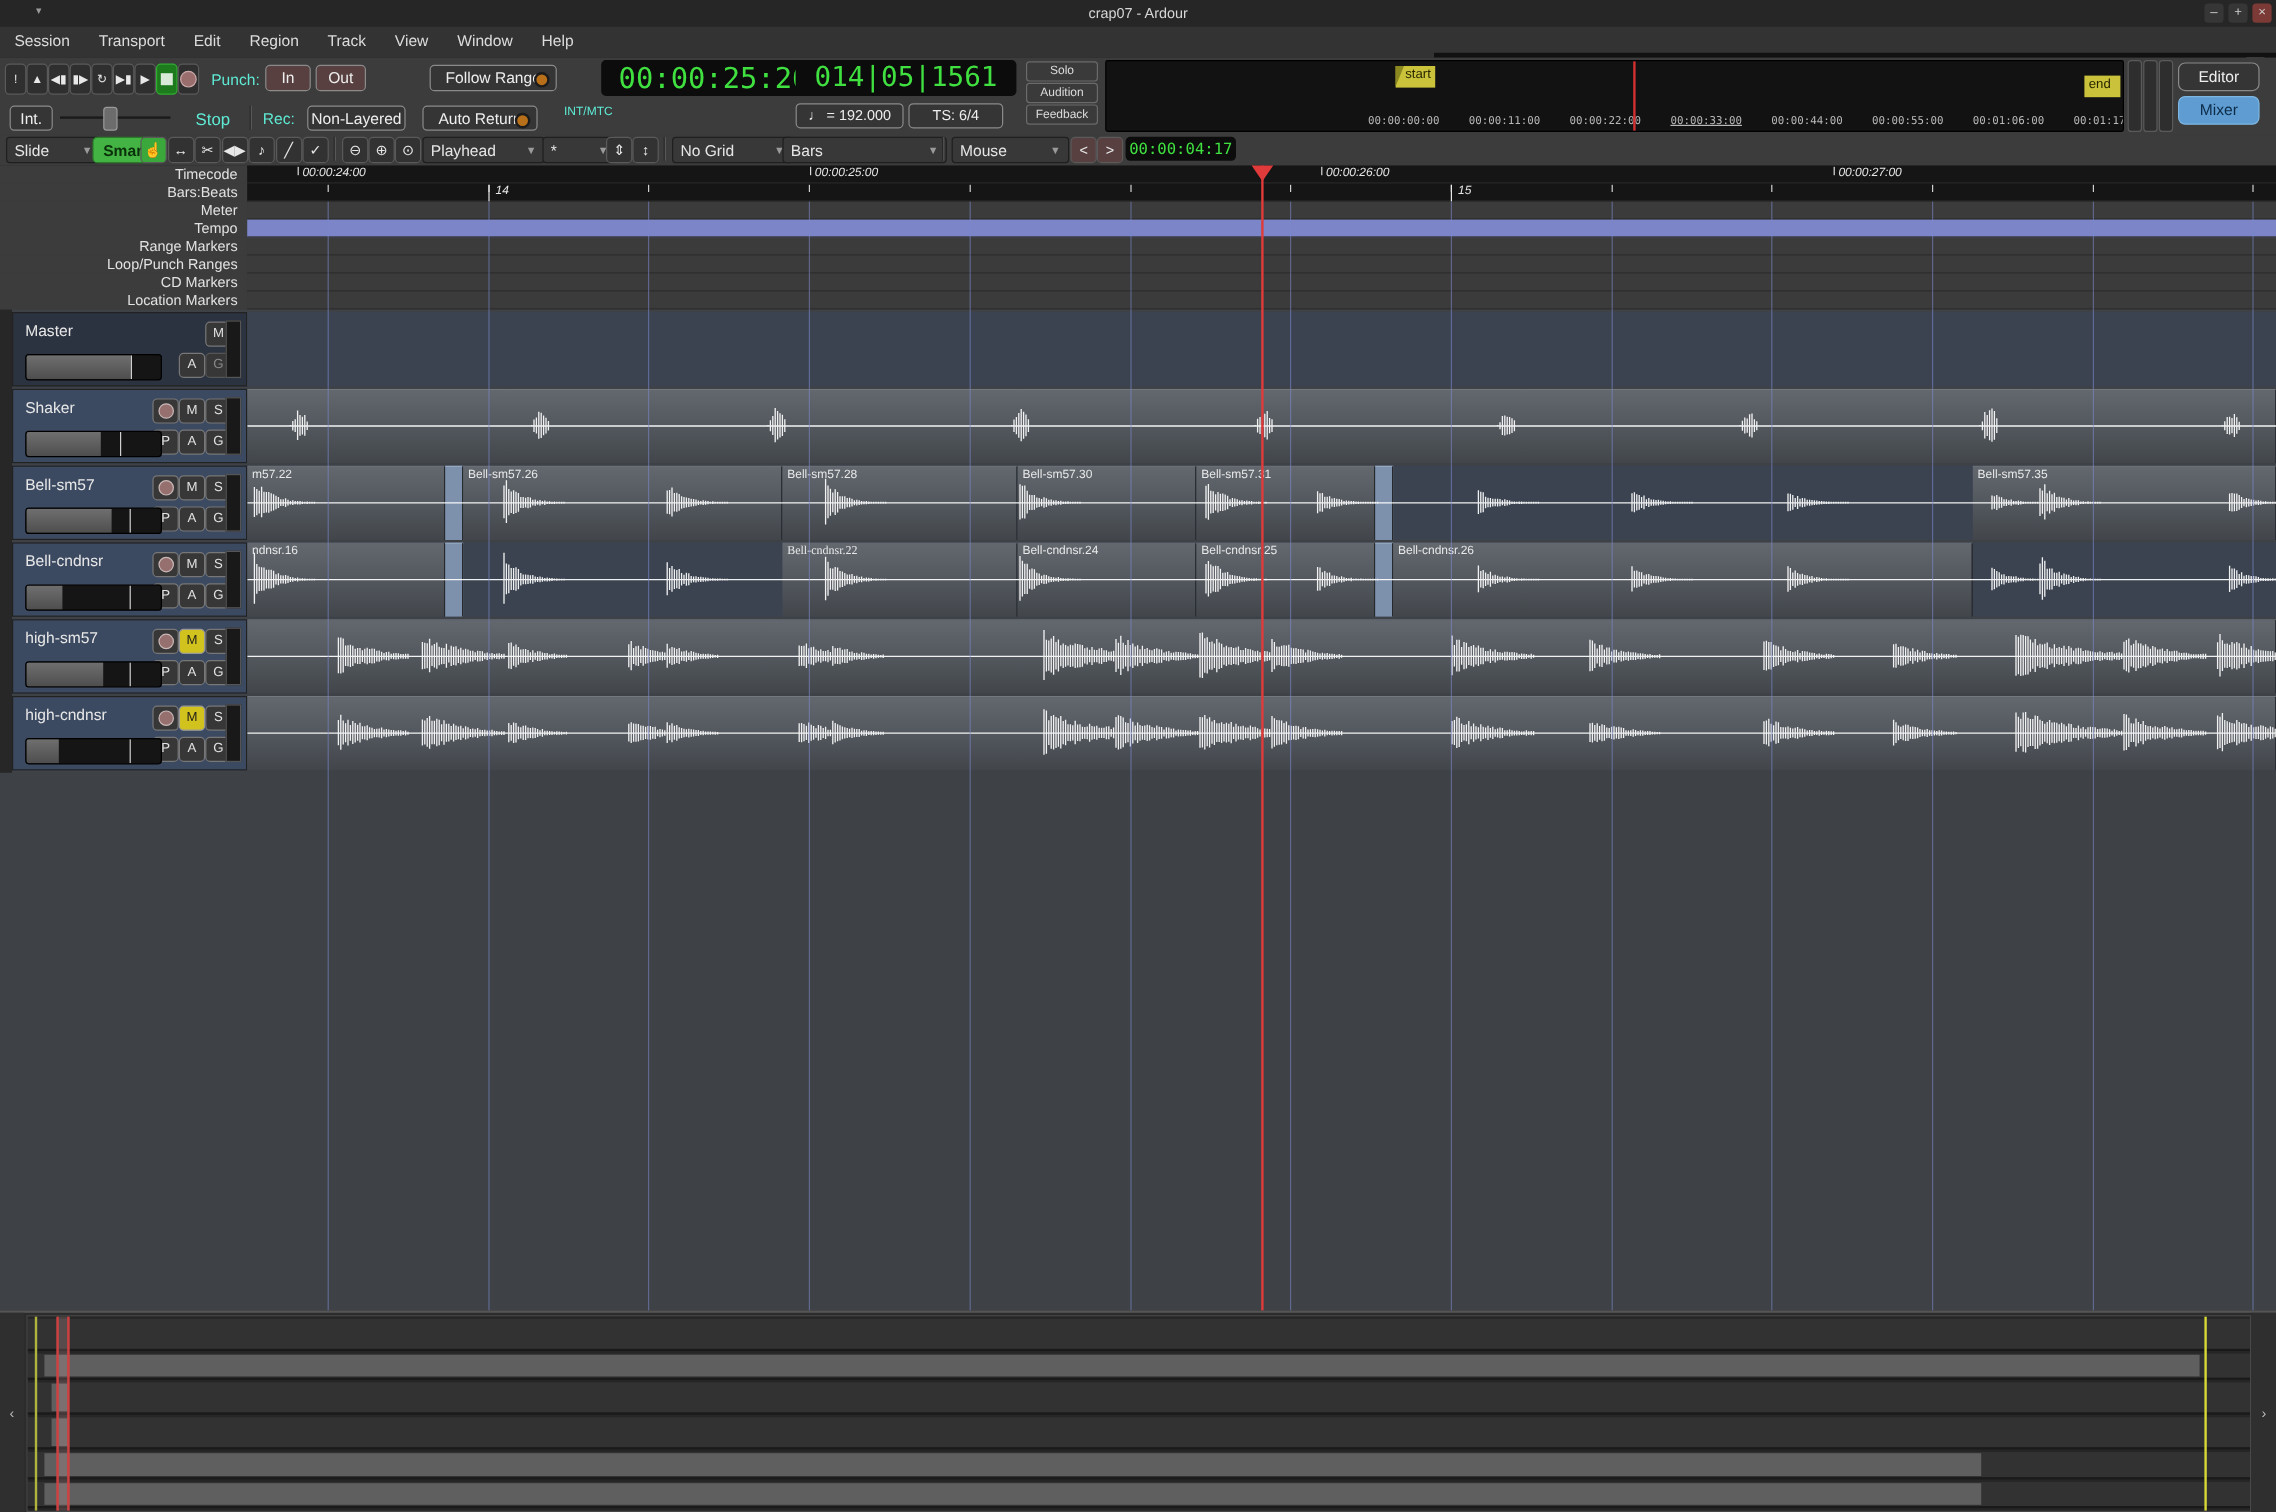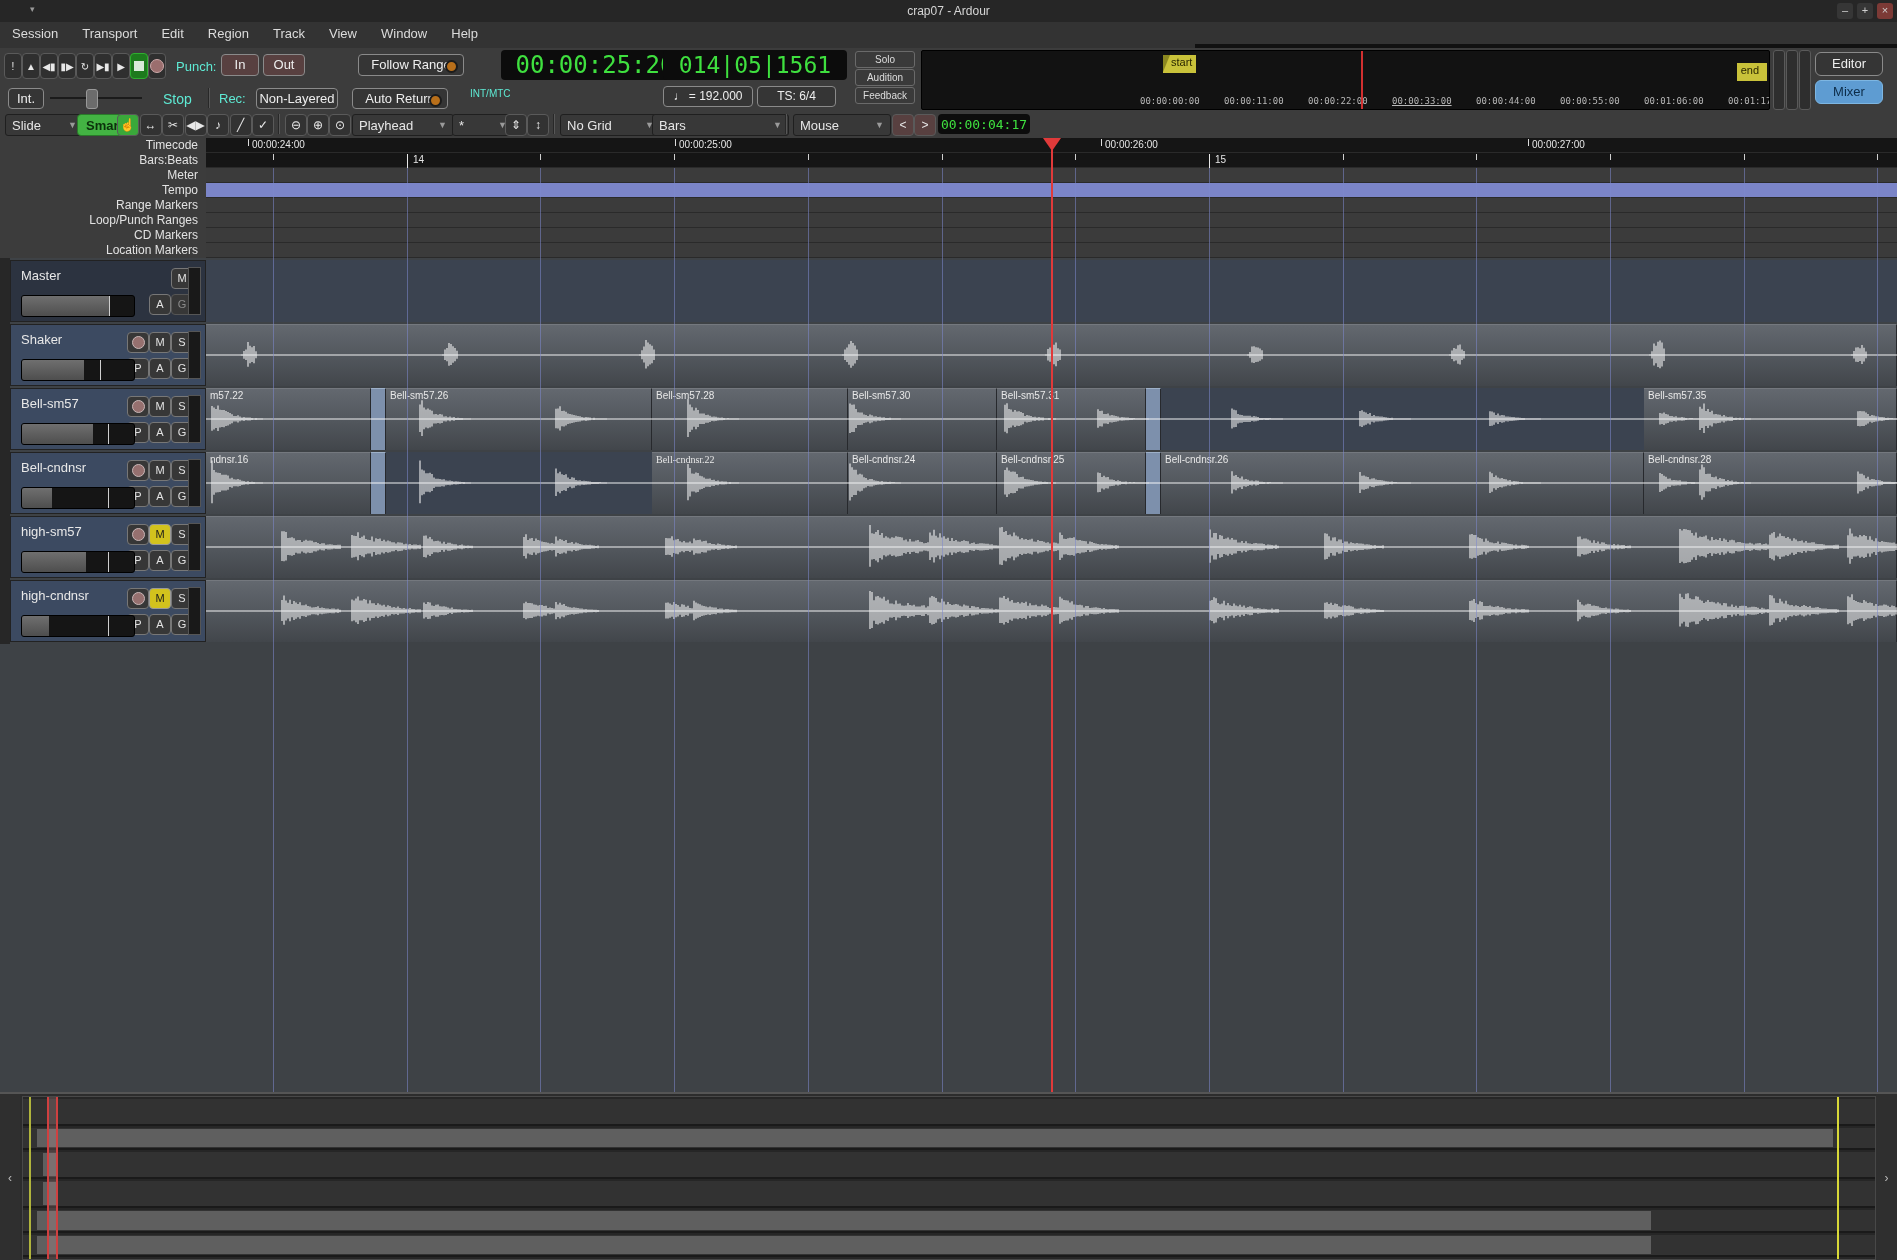--- a/index.html
+++ b/index.html
@@ -51,21 +51,21 @@
         display:flex;align-items:center;justify-content:center;font-size:12px;}
   .ibtn.active{background:#3aa83a;color:#083008;}
   #smart-btn{height:20px;padding:0 8px;background:#43b343;border:1px solid #2a7a2a;border-radius:4px;
              color:#0b300b;font-weight:bold;display:flex;align-items:center;}
   .navbtn{background:#584040;}
   
   #rulers{left:0;top:138px;width:1897px;height:120px;}
   .lane-label{position:absolute;left:0;width:198px;height:15px;line-height:15px;text-align:right;
               padding-right:8px;color:#e2e2e2;font-size:12px;background:#3c3c3c;}
   .lane{position:absolute;left:206px;width:1691px;height:15px;background:#3b3b3b;border-bottom:1px solid #2a2a2a;box-sizing:border-box;}
-  .lane.dark{background:#151515;}
+  .lane.dark{background:#151515;font-style:italic;}
   .lane.tempo-fill{background:#7b85c8;}
   .rtick{position:absolute;top:1px;width:1px;height:7px;background:#ddd;}
   .rtlabel{position:absolute;top:1px;color:#e6e6e6;font-size:10px;white-space:nowrap;}
   .btick{position:absolute;top:1px;width:1px;height:6px;background:#cfcfcf;}
   .btick.bar{height:14px;background:#e8e8e8;}
   
   #canvas{left:0;top:258px;width:1897px;height:834px;background:#3e4246;}
   #headercol{position:absolute;left:10px;top:0;width:196px;height:834px;}
   #leftstrip{position:absolute;left:0;top:0;width:10px;height:386px;background:#272727;}
   .thead{position:absolute;left:0;width:196px;background:#3c4a61;border:1px solid #222;box-sizing:border-box;}
@@ -435,23 +435,20 @@
           <div class="region" style="left: 642px; width: 149px;">
             <div class="rlabel">Bell-cndnsr.24</div>
           </div>
           <div class="region" style="left: 791px; width: 149px;">
             <div class="rlabel">Bell-cndnsr.25</div>
           </div>
           <div class="region blue" style="left: 940px; width: 15px;"></div>
           <div class="region" style="left: 955px; width: 483px;">
             <div class="rlabel">Bell-cndnsr.26</div>
           </div>
-          <div class="region" style="left: 1438px; width: 253px;">
-            <div class="rlabel">Bell-cndnsr.28</div>
-          </div>
           <svg width="1691" height="62" class="wave">
             <path d="M0 31 H1691 M6 8.6 V51.2 M8 18.0 V42.7 M10 20.3 V40.6 M12 20.8 V40.2 M14 21.0 V40.0 M16 22.8 V38.4 M18 22.7 V38.5 M20 22.7 V38.4 M22 23.6 V37.7 M24 26.6 V35.0 M26 25.8 V35.7 M28 27.3 V34.3 M30 27.5 V34.2 M32 27.1 V34.5 M34 27.7 V33.9 M36 28.8 V33.0 M38 29.0 V32.8 M40 29.7 V32.2 M42 29.3 V32.6 M44 30.0 V31.9 M46 29.8 V32.0 M48 30.0 V31.9 M50 30.2 V31.7 M52 30.2 V31.7 M54 30.2 V31.7 M56 30.2 V31.7 M214 8.6 V51.2 M216 17.5 V43.2 M218 18.5 V42.3 M220 21.3 V39.7 M222 21.3 V39.7 M224 20.8 V40.2 M226 22.1 V39.0 M228 25.4 V36.0 M230 26.7 V34.8 M232 26.8 V34.8 M234 26.9 V34.7 M236 27.4 V34.3 M238 27.2 V34.4 M240 28.4 V33.3 M242 28.8 V33.0 M244 28.5 V33.3 M246 29.1 V32.7 M248 29.6 V32.3 M250 29.3 V32.5 M252 29.6 V32.3 M254 29.7 V32.1 M256 30.1 V31.8 M258 30.0 V31.9 M260 30.2 V31.8 M262 30.2 V31.7 M264 30.2 V31.7 M350 16.5 V44.1 M352 21.3 V39.7 M354 19.7 V41.2 M356 22.3 V38.9 M358 22.9 V38.3 M360 22.2 V38.9 M362 25.5 V36.0 M364 26.9 V34.7 M366 25.2 V36.2 M368 25.7 V35.8 M370 28.0 V33.7 M372 28.5 V33.3 M374 28.3 V33.5 M376 28.9 V32.8 M378 28.7 V33.1 M380 29.0 V32.8 M382 29.3 V32.5 M384 29.5 V32.4 M386 30.0 V31.9 M388 29.9 V32.0 M390 30.0 V31.9 M392 30.0 V31.9 M394 30.1 V31.8 M396 30.2 V31.7 M398 30.2 V31.7 M400 30.2 V31.7 M482 11.9 V48.2 M484 16.1 V44.4 M486 21.6 V39.5 M488 21.7 V39.4 M490 20.6 V40.4 M492 21.0 V40.0 M494 23.8 V37.5 M496 24.2 V37.1 M498 25.4 V36.1 M500 26.7 V34.8 M502 26.7 V34.8 M504 26.4 V35.1 M506 28.0 V33.7 M508 27.7 V34.0 M510 28.9 V32.9 M512 28.4 V33.3 M514 29.6 V32.3 M516 29.2 V32.6 M518 29.4 V32.5 M520 29.6 V32.2 M522 30.2 V31.7 M524 30.0 V31.9 M526 30.2 V31.7 M528 30.2 V31.7 M530 30.2 V31.7 M532 30.2 V31.7 M644 11.4 V48.6 M646 15.3 V45.1 M648 17.7 V43.0 M650 17.7 V43.0 M652 22.5 V38.7 M654 21.7 V39.4 M656 22.4 V38.7 M658 25.3 V36.2 M660 26.0 V35.5 M662 27.7 V34.0 M664 27.0 V34.6 M666 27.1 V34.5 M668 28.2 V33.5 M670 28.8 V33.0 M672 29.0 V32.8 M674 29.5 V32.4 M676 28.9 V32.8 M678 29.7 V32.2 M680 29.8 V32.1 M682 30.0 V31.9 M684 29.8 V32.1 M686 30.1 V31.8 M688 30.1 V31.8 M690 30.2 V31.7 M692 30.2 V31.7 M694 30.2 V31.7 M799 18.1 V42.6 M801 15.4 V45.1 M803 18.4 V42.3 M805 19.8 V41.0 M807 19.5 V41.3 M809 19.7 V41.1 M811 22.0 V39.1 M813 25.2 V36.3 M815 25.0 V36.4 M817 24.7 V36.6 M819 26.9 V34.7 M821 27.2 V34.4 M823 27.5 V34.2 M825 28.0 V33.7 M827 28.2 V33.5 M829 28.9 V32.8 M831 29.0 V32.8 M833 29.5 V32.4 M835 29.6 V32.2 M837 30.0 V31.9 M839 29.8 V32.1 M841 29.9 V32.0 M843 30.2 V31.7 M845 30.2 V31.7 M847 30.2 V31.7 M849 30.2 V31.7 M892 20.6 V40.3 M894 21.0 V40.0 M896 24.9 V36.5 M898 23.8 V37.5 M900 25.2 V36.2 M902 25.0 V36.4 M904 27.5 V34.2 M906 27.6 V34.1 M908 28.0 V33.7 M910 29.0 V32.8 M912 28.2 V33.5 M914 29.1 V32.7 M916 29.7 V32.1 M918 29.8 V32.0 M920 29.5 V32.3 M922 30.2 V31.8 M924 30.1 V31.8 M926 30.2 V31.7 M928 30.1 V31.8 M930 30.2 V31.7 M932 30.2 V31.7 M934 30.2 V31.7 M936 30.2 V31.7 M938 30.2 V31.7 M940 30.2 V31.7 M942 30.2 V31.7 M1026 19.3 V41.5 M1028 23.8 V37.5 M1030 22.9 V38.3 M1032 25.1 V36.3 M1034 26.3 V35.2 M1036 24.4 V37.0 M1038 27.5 V34.2 M1040 26.9 V34.7 M1042 27.8 V33.9 M1044 28.7 V33.1 M1046 28.4 V33.4 M1048 29.2 V32.6 M1050 28.4 V33.4 M1052 28.8 V33.0 M1054 29.7 V32.1 M1056 29.8 V32.1 M1058 29.9 V32.0 M1060 30.2 V31.7 M1062 30.1 V31.9 M1064 30.1 V31.8 M1066 30.2 V31.7 M1068 30.2 V31.7 M1070 30.2 V31.7 M1072 30.2 V31.7 M1074 30.2 V31.7 M1076 30.2 V31.7 M1154 19.9 V41.0 M1156 23.7 V37.5 M1158 23.5 V37.8 M1160 24.4 V36.9 M1162 24.9 V36.5 M1164 27.3 V34.3 M1166 26.5 V35.1 M1168 26.3 V35.2 M1170 27.6 V34.0 M1172 28.0 V33.7 M1174 28.1 V33.6 M1176 28.2 V33.5 M1178 28.7 V33.1 M1180 29.2 V32.6 M1182 29.4 V32.4 M1184 29.8 V32.0 M1186 29.6 V32.2 M1188 30.1 V31.8 M1190 30.1 V31.8 M1192 30.2 V31.7 M1194 30.2 V31.7 M1196 30.2 V31.7 M1198 30.2 V31.7 M1200 30.2 V31.7 M1202 30.2 V31.7 M1204 30.2 V31.7 M1284 19.8 V41.1 M1286 21.3 V39.7 M1288 25.1 V36.3 M1290 23.5 V37.8 M1292 25.4 V36.1 M1294 26.5 V35.1 M1296 26.1 V35.4 M1298 27.1 V34.5 M1300 27.3 V34.3 M1302 28.5 V33.2 M1304 28.0 V33.7 M1306 29.5 V32.4 M1308 28.9 V32.9 M1310 29.2 V32.6 M1312 29.6 V32.2 M1314 30.1 V31.8 M1316 29.9 V32.0 M1318 30.2 V31.8 M1320 30.2 V31.7 M1322 30.2 V31.7 M1324 30.2 V31.7 M1326 30.2 V31.7 M1328 30.2 V31.7 M1330 30.2 V31.7 M1332 30.2 V31.7 M1334 30.2 V31.7 M1454 21.1 V39.9 M1456 22.1 V39.0 M1458 23.8 V37.5 M1460 24.8 V36.6 M1462 26.8 V34.8 M1464 26.6 V35.0 M1466 28.3 V33.5 M1468 27.9 V33.8 M1470 28.2 V33.5 M1472 28.5 V33.3 M1474 28.3 V33.4 M1476 29.4 V32.5 M1478 29.4 V32.4 M1480 29.5 V32.4 M1482 30.1 V31.8 M1484 30.1 V31.8 M1486 30.0 V31.9 M1488 30.0 V31.9 M1490 30.2 V31.7 M1492 30.2 V31.7 M1494 30.2 V31.7 M1496 30.2 V31.7 M1498 30.2 V31.7 M1500 30.2 V31.7 M1502 30.2 V31.7 M1504 30.2 V31.7 M1494 17.5 V43.2 M1496 12.4 V47.7 M1498 15.2 V45.2 M1500 21.9 V39.2 M1502 21.7 V39.4 M1504 21.7 V39.3 M1506 25.1 V36.3 M1508 25.2 V36.2 M1510 24.4 V37.0 M1512 27.3 V34.3 M1514 26.0 V35.5 M1516 26.7 V34.9 M1518 27.0 V34.6 M1520 28.9 V32.9 M1522 27.9 V33.8 M1524 28.9 V32.9 M1526 28.6 V33.1 M1528 29.7 V32.2 M1530 29.6 V32.3 M1532 29.9 V32.0 M1534 30.2 V31.7 M1536 30.1 V31.8 M1538 30.2 V31.7 M1540 30.2 V31.7 M1542 30.2 V31.7 M1544 30.2 V31.7 M1652 19.5 V41.4 M1654 21.8 V39.3 M1656 21.8 V39.2 M1658 23.3 V37.9 M1660 26.3 V35.3 M1662 24.8 V36.6 M1664 27.7 V34.0 M1666 27.1 V34.5 M1668 27.3 V34.3 M1670 27.9 V33.8 M1672 28.1 V33.6 M1674 28.2 V33.5 M1676 28.9 V32.9 M1678 29.7 V32.1 M1680 29.7 V32.1 M1682 29.8 V32.1 M1684 29.8 V32.1 M1686 30.0 V31.9 M1688 29.9 V32.0 M1690 30.1 V31.8 M1692 30.2 V31.7 M1694 30.2 V31.7 M1696 30.2 V31.7 M1698 30.2 V31.7 M1700 30.2 V31.7 M1702 30.2 V31.7 " stroke="#ffffff" stroke-width="1.1" stroke-opacity="0.92" fill="none"></path>
           </svg>
         </div>
         <div class="trackrow" style="top: 258px;">
           <div class="region" style="left: 0px; width: 1691px;"></div>
           <svg width="1691" height="62" class="wave">
             <path d="M0 31 H1691 M76 15.3 V45.1 M78 15.2 V45.2 M80 16.1 V44.5 M82 22.0 V39.1 M84 21.8 V39.3 M86 21.2 V39.8 M88 22.2 V38.9 M90 24.6 V36.8 M92 23.9 V37.4 M94 23.9 V37.4 M96 25.9 V35.6 M98 24.7 V36.7 M100 23.7 V37.6 M102 24.8 V36.6 M104 24.5 V36.9 M106 24.7 V36.7 M108 26.2 V35.3 M110 26.0 V35.5 M112 27.1 V34.5 M114 28.1 V33.6 M116 27.3 V34.3 M118 27.2 V34.4 M120 28.7 V33.0 M122 28.4 V33.4 M124 28.2 V33.5 M126 28.4 V33.3 M128 28.9 V32.8 M130 28.9 V32.9 M132 28.8 V33.0 M134 28.8 V33.0 M146 19.0 V41.8 M148 19.7 V41.2 M150 20.1 V40.8 M152 16.2 V44.3 M154 22.0 V39.1 M156 20.7 V40.3 M158 19.5 V41.3 M160 22.9 V38.3 M162 23.7 V37.6 M164 23.9 V37.4 M166 20.5 V40.4 M168 25.4 V36.1 M170 22.2 V38.9 M172 23.0 V38.2 M174 22.6 V38.5 M176 25.0 V36.4 M178 23.8 V37.5 M180 25.5 V36.0 M182 24.6 V36.8 M184 25.2 V36.2 M186 26.3 V35.3 M188 26.2 V35.3 M190 27.6 V34.0 M192 26.3 V35.3 M194 26.6 V35.0 M196 26.8 V34.8 M198 28.3 V33.4 M200 27.8 V33.9 M202 28.5 V33.2 M204 28.1 V33.6 M206 29.0 V32.8 M208 28.5 V33.2 M210 28.4 V33.3 M212 29.0 V32.8 M214 28.8 V33.0 M218 19.8 V41.1 M220 19.4 V41.5 M222 22.5 V38.7 M224 21.0 V40.0 M226 23.2 V38.0 M228 25.3 V36.2 M230 25.1 V36.3 M232 24.8 V36.6 M234 25.6 V35.9 M236 27.6 V34.0 M238 25.8 V35.7 M240 27.9 V33.8 M242 26.8 V34.8 M244 26.8 V34.8 M246 27.8 V33.9 M248 28.2 V33.5 M250 28.2 V33.5 M252 29.4 V32.5 M254 29.1 V32.7 M256 28.6 V33.2 M258 29.5 V32.4 M260 29.7 V32.1 M262 29.6 V32.3 M264 29.7 V32.1 M266 29.7 V32.2 M318 20.9 V40.1 M320 18.2 V42.5 M322 23.9 V37.4 M324 22.6 V38.5 M326 22.1 V39.0 M328 25.0 V36.4 M330 22.4 V38.7 M332 24.1 V37.2 M334 24.6 V36.7 M336 25.6 V35.9 M338 25.9 V35.5 M340 26.2 V35.3 M342 26.8 V34.8 M344 27.6 V34.1 M346 27.1 V34.5 M348 27.8 V33.9 M350 28.5 V33.3 M352 28.0 V33.7 M354 27.7 V34.0 M356 28.2 V33.5 M358 29.4 V32.5 M360 28.5 V33.2 M362 28.8 V33.0 M364 29.0 V32.8 M366 29.1 V32.7 M368 29.7 V32.1 M370 29.6 V32.2 M350 20.4 V40.5 M352 24.4 V36.9 M354 23.1 V38.1 M356 23.7 V37.5 M358 24.9 V36.5 M360 23.9 V37.4 M362 26.9 V34.7 M364 26.7 V34.8 M366 26.1 V35.4 M368 27.7 V34.0 M370 26.6 V35.0 M372 27.2 V34.4 M374 27.9 V33.8 M376 28.4 V33.3 M378 28.9 V32.9 M380 28.8 V33.0 M382 28.9 V32.9 M384 28.8 V32.9 M386 29.2 V32.6 M388 29.4 V32.4 M390 29.9 V32.0 M392 29.6 V32.3 M460 22.0 V39.1 M462 22.3 V38.8 M464 22.2 V39.0 M466 20.2 V40.7 M468 24.2 V37.1 M470 23.4 V37.8 M472 22.9 V38.3 M474 25.3 V36.2 M476 26.2 V35.3 M478 25.1 V36.3 M480 26.5 V35.1 M482 26.4 V35.1 M484 25.6 V35.9 M486 27.3 V34.4 M488 27.1 V34.5 M490 28.4 V33.4 M492 27.5 V34.2 M494 28.7 V33.1 M496 29.1 V32.7 M498 28.2 V33.6 M500 28.2 V33.5 M502 29.4 V32.4 M504 29.5 V32.4 M506 28.9 V32.9 M508 29.8 V32.1 M510 29.7 V32.2 M512 29.5 V32.3 M488 22.4 V38.8 M490 24.2 V37.2 M492 23.9 V37.4 M494 23.7 V37.6 M496 25.4 V36.0 M498 25.1 V36.4 M500 24.8 V36.6 M502 27.2 V34.5 M504 27.0 V34.6 M506 28.1 V33.6 M508 27.9 V33.8 M510 28.7 V33.1 M512 27.6 V34.1 M514 27.9 V33.8 M516 28.7 V33.1 M518 28.7 V33.0 M520 29.5 V32.4 M522 28.9 V32.9 M524 29.3 V32.6 M526 29.7 V32.2 M528 29.9 V32.0 M530 29.5 V32.3 M664 9.1 V50.7 M666 17.2 V43.5 M668 17.8 V42.9 M670 16.0 V44.5 M672 14.1 V46.2 M674 18.9 V41.9 M676 17.0 V43.6 M678 21.7 V39.3 M680 20.3 V40.6 M682 21.4 V39.6 M684 22.5 V38.6 M686 21.2 V39.9 M688 21.7 V39.4 M690 20.2 V40.7 M692 20.7 V40.3 M694 21.0 V40.0 M696 21.5 V39.6 M698 24.3 V37.0 M700 23.6 V37.7 M702 25.5 V35.9 M704 23.1 V38.1 M706 25.5 V35.9 M708 25.6 V35.8 M710 24.5 V36.9 M712 24.0 V37.3 M714 25.8 V35.6 M716 25.9 V35.6 M718 27.2 V34.4 M720 26.9 V34.7 M722 26.3 V35.2 M724 27.1 V34.6 M726 27.3 V34.4 M728 27.7 V34.0 M730 27.6 V34.0 M732 27.9 V33.8 M734 28.7 V33.1 M736 28.4 V33.4 M738 28.5 V33.3 M740 29.0 V32.8 M742 28.6 V33.2 M744 28.2 V33.6 M746 28.3 V33.4 M748 28.1 V33.6 M750 29.5 V32.4 M752 29.5 V32.3 M724 16.6 V44.0 M726 19.6 V41.3 M728 13.8 V46.5 M730 19.7 V41.2 M732 21.6 V39.4 M734 17.3 V43.3 M736 21.5 V39.5 M738 20.2 V40.7 M740 22.7 V38.5 M742 21.7 V39.3 M744 25.0 V36.4 M746 22.1 V39.0 M748 24.9 V36.5 M750 24.1 V37.2 M752 25.4 V36.0 M754 25.8 V35.6 M756 24.9 V36.5 M758 24.3 V37.0 M760 25.1 V36.3 M762 25.3 V36.2 M764 27.8 V33.9 M766 27.0 V34.6 M768 26.5 V35.0 M770 27.9 V33.8 M772 27.8 V33.9 M774 27.2 V34.5 M776 27.3 V34.4 M778 27.4 V34.2 M780 27.7 V33.9 M782 27.8 V33.9 M784 28.6 V33.2 M786 28.3 V33.4 M788 29.3 V32.6 M790 29.3 V32.5 M792 29.4 V32.4 M794 11.5 V48.5 M796 11.0 V49.0 M798 15.9 V44.6 M800 15.1 V45.3 M802 18.9 V41.9 M804 18.6 V42.2 M806 20.3 V40.6 M808 16.4 V44.2 M810 19.4 V41.4 M812 20.4 V40.6 M814 23.3 V38.0 M816 22.1 V39.0 M818 23.4 V37.8 M820 23.1 V38.1 M822 24.0 V37.3 M824 23.5 V37.7 M826 22.8 V38.4 M828 25.6 V35.8 M830 25.7 V35.7 M832 23.9 V37.4 M834 24.9 V36.5 M836 25.1 V36.3 M838 25.8 V35.7 M840 26.8 V34.8 M842 26.2 V35.3 M844 27.6 V34.0 M846 27.7 V33.9 M848 26.4 V35.2 M850 26.7 V34.9 M852 27.5 V34.2 M854 28.3 V33.4 M856 28.2 V33.5 M858 28.5 V33.3 M860 28.2 V33.5 M862 28.5 V33.2 M864 28.3 V33.4 M866 29.1 V32.7 M868 29.2 V32.7 M870 29.0 V32.8 M872 28.9 V32.9 M854 16.6 V43.9 M856 19.1 V41.7 M858 22.7 V38.5 M860 23.0 V38.2 M862 22.2 V38.9 M864 21.8 V39.3 M866 22.0 V39.1 M868 21.3 V39.7 M870 23.8 V37.4 M872 24.2 V37.1 M874 23.9 V37.4 M876 24.8 V36.6 M878 24.9 V36.5 M880 25.3 V36.1 M882 27.7 V34.0 M884 25.5 V35.9 M886 26.0 V35.5 M888 27.0 V34.6 M890 27.4 V34.2 M892 28.0 V33.7 M894 28.6 V33.1 M896 28.0 V33.7 M898 28.6 V33.1 M900 28.2 V33.5 M902 28.7 V33.1 M904 28.7 V33.1 M906 29.0 V32.8 M908 29.6 V32.3 M910 28.9 V32.9 M912 29.6 V32.2 M1004 13.6 V46.7 M1006 21.6 V39.4 M1008 17.1 V43.5 M1010 17.1 V43.5 M1012 23.2 V38.0 M1014 19.0 V41.8 M1016 19.7 V41.1 M1018 23.1 V38.1 M1020 22.4 V38.8 M1022 21.4 V39.7 M1024 23.5 V37.8 M1026 22.0 V39.1 M1028 23.8 V37.5 M1030 23.7 V37.6 M1032 26.5 V35.0 M1034 26.6 V35.0 M1036 25.0 V36.4 M1038 26.9 V34.7 M1040 25.3 V36.1 M1042 27.3 V34.4 M1044 27.5 V34.1 M1046 27.9 V33.8 M1048 27.2 V34.5 M1050 27.1 V34.5 M1052 27.5 V34.1 M1054 27.4 V34.3 M1056 27.5 V34.2 M1058 28.0 V33.7 M1060 29.3 V32.6 M1062 28.5 V33.2 M1064 28.7 V33.1 M1066 28.9 V32.9 M1068 29.6 V32.2 M1070 28.8 V33.0 M1072 29.7 V32.2 M1119 17.2 V43.4 M1121 17.7 V43.0 M1123 20.2 V40.7 M1125 24.5 V36.9 M1127 21.6 V39.5 M1129 21.3 V39.8 M1131 25.2 V36.2 M1133 23.6 V37.7 M1135 23.6 V37.6 M1137 26.9 V34.7 M1139 25.4 V36.0 M1141 25.4 V36.0 M1143 27.6 V34.1 M1145 26.3 V35.2 M1147 26.9 V34.7 M1149 27.6 V34.1 M1151 26.9 V34.7 M1153 27.6 V34.0 M1155 27.6 V34.1 M1157 27.7 V34.0 M1159 28.6 V33.2 M1161 28.3 V33.5 M1163 28.5 V33.3 M1165 28.9 V32.9 M1167 29.4 V32.4 M1169 29.0 V32.8 M1171 29.8 V32.1 M1173 29.8 V32.1 M1175 29.8 V32.1 M1177 29.3 V32.5 M1264 18.5 V42.3 M1266 17.9 V42.8 M1268 19.1 V41.7 M1270 18.9 V41.9 M1272 21.2 V39.8 M1274 22.0 V39.1 M1276 22.8 V38.4 M1278 25.8 V35.7 M1280 22.5 V38.6 M1282 24.8 V36.6 M1284 26.2 V35.4 M1286 26.6 V35.0 M1288 27.3 V34.4 M1290 26.9 V34.7 M1292 25.6 V35.8 M1294 28.1 V33.6 M1296 26.6 V35.0 M1298 26.8 V34.8 M1300 27.0 V34.6 M1302 27.8 V33.9 M1304 28.0 V33.7 M1306 28.2 V33.6 M1308 29.2 V32.6 M1310 28.6 V33.1 M1312 29.5 V32.4 M1314 29.6 V32.3 M1316 28.8 V33.0 M1318 28.9 V32.9 M1320 29.3 V32.5 M1322 29.8 V32.1 M1372 20.8 V40.2 M1374 20.5 V40.5 M1376 23.2 V38.0 M1378 22.5 V38.7 M1380 22.6 V38.5 M1382 23.4 V37.8 M1384 24.4 V37.0 M1386 26.7 V34.9 M1388 24.3 V37.1 M1390 26.9 V34.7 M1392 25.5 V35.9 M1394 27.8 V33.8 M1396 26.3 V35.2 M1398 26.5 V35.1 M1400 28.1 V33.6 M1402 28.4 V33.3 M1404 28.4 V33.4 M1406 29.0 V32.8 M1408 28.1 V33.6 M1410 29.2 V32.6 M1412 28.5 V33.3 M1414 29.3 V32.5 M1416 28.9 V32.9 M1418 29.0 V32.8 M1420 29.9 V32.0 M1422 29.7 V32.2 M1424 29.6 V32.2 M1474 13.1 V47.1 M1476 14.6 V45.8 M1478 12.9 V47.3 M1480 13.2 V47.0 M1482 14.1 V46.2 M1484 14.2 V46.1 M1486 16.9 V43.7 M1488 19.5 V41.3 M1490 16.5 V44.0 M1492 21.8 V39.3 M1494 20.4 V40.6 M1496 21.0 V40.0 M1498 20.4 V40.5 M1500 19.4 V41.4 M1502 23.3 V37.9 M1504 24.5 V36.9 M1506 20.9 V40.0 M1508 23.9 V37.4 M1510 23.2 V38.0 M1512 23.9 V37.3 M1514 22.1 V39.0 M1516 25.1 V36.3 M1518 22.4 V38.7 M1520 23.7 V37.6 M1522 26.1 V35.4 M1524 24.2 V37.1 M1526 23.8 V37.5 M1528 24.2 V37.2 M1530 26.6 V35.0 M1532 25.9 V35.6 M1534 26.0 V35.5 M1536 26.7 V34.9 M1538 27.0 V34.6 M1540 27.6 V34.1 M1542 27.6 V34.0 M1544 26.7 V34.9 M1546 27.5 V34.2 M1548 28.4 V33.3 M1550 27.6 V34.0 M1552 27.3 V34.3 M1554 27.1 V34.5 M1556 28.5 V33.3 M1558 28.0 V33.7 M1560 27.6 V34.0 M1562 28.6 V33.2 M1564 28.5 V33.3 M1566 28.7 V33.1 M1568 28.5 V33.3 M1570 29.5 V32.4 M1572 28.5 V33.3 M1564 18.8 V42.0 M1566 17.3 V43.3 M1568 16.1 V44.4 M1570 21.7 V39.4 M1572 20.5 V40.4 M1574 17.6 V43.1 M1576 20.1 V40.8 M1578 20.3 V40.6 M1580 21.9 V39.2 M1582 20.9 V40.1 M1584 22.7 V38.5 M1586 24.7 V36.7 M1588 22.3 V38.9 M1590 23.4 V37.9 M1592 25.3 V36.1 M1594 25.1 V36.3 M1596 24.5 V36.9 M1598 26.6 V35.0 M1600 24.9 V36.5 M1602 26.8 V34.8 M1604 26.7 V34.9 M1606 26.2 V35.3 M1608 26.2 V35.3 M1610 27.7 V34.0 M1612 28.1 V33.6 M1614 28.0 V33.7 M1616 27.9 V33.8 M1618 28.5 V33.3 M1620 29.2 V32.7 M1622 29.2 V32.6 M1624 29.2 V32.6 M1626 29.3 V32.6 M1628 28.9 V32.9 M1630 28.7 V33.1 M1632 28.7 V33.0 M1642 19.3 V41.5 M1644 12.4 V47.7 M1646 17.5 V43.1 M1648 20.5 V40.4 M1650 20.3 V40.6 M1652 21.2 V39.8 M1654 19.1 V41.7 M1656 20.2 V40.8 M1658 18.9 V41.9 M1660 20.1 V40.9 M1662 23.7 V37.6 M1664 20.3 V40.7 M1666 23.8 V37.4 M1668 25.3 V36.1 M1670 22.3 V38.9 M1672 25.5 V36.0 M1674 26.1 V35.4 M1676 25.0 V36.4 M1678 25.8 V35.7 M1680 26.0 V35.5 M1682 26.3 V35.3 M1684 26.4 V35.1 M1686 26.7 V34.9 M1688 26.6 V35.0 M1690 27.7 V34.0 M1692 25.9 V35.6 M1694 26.9 V34.7 M1696 27.5 V34.1 M1698 26.9 V34.7 M1700 27.5 V34.1 M1702 27.7 V34.0 M1704 27.9 V33.8 M1706 29.0 V32.8 M1708 28.0 V33.7 M1710 28.0 V33.7 M1712 28.1 V33.6 M1714 29.0 V32.8 M1716 29.3 V32.5 M1718 28.8 V33.0 M1720 29.0 V32.8 " stroke="#ffffff" stroke-width="1.1" stroke-opacity="0.92" fill="none"></path>
           </svg>
         </div>

